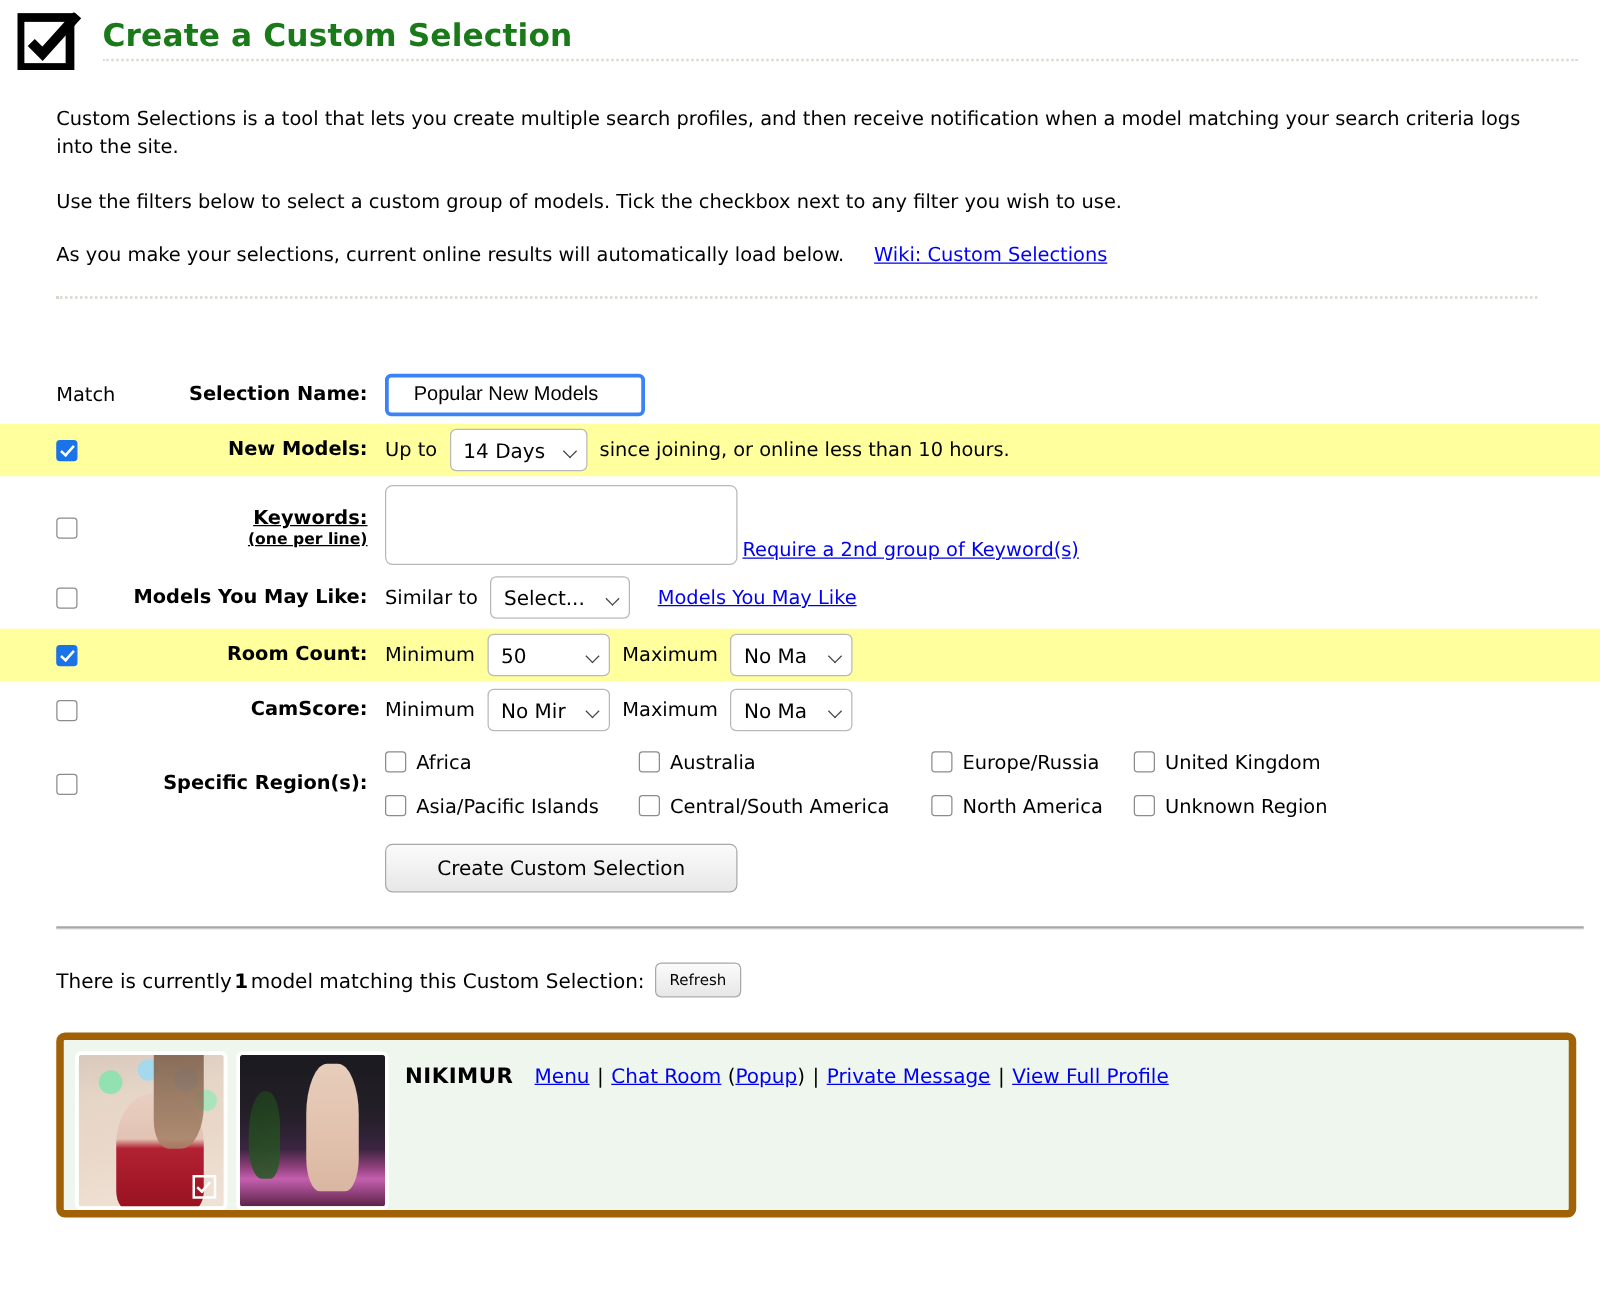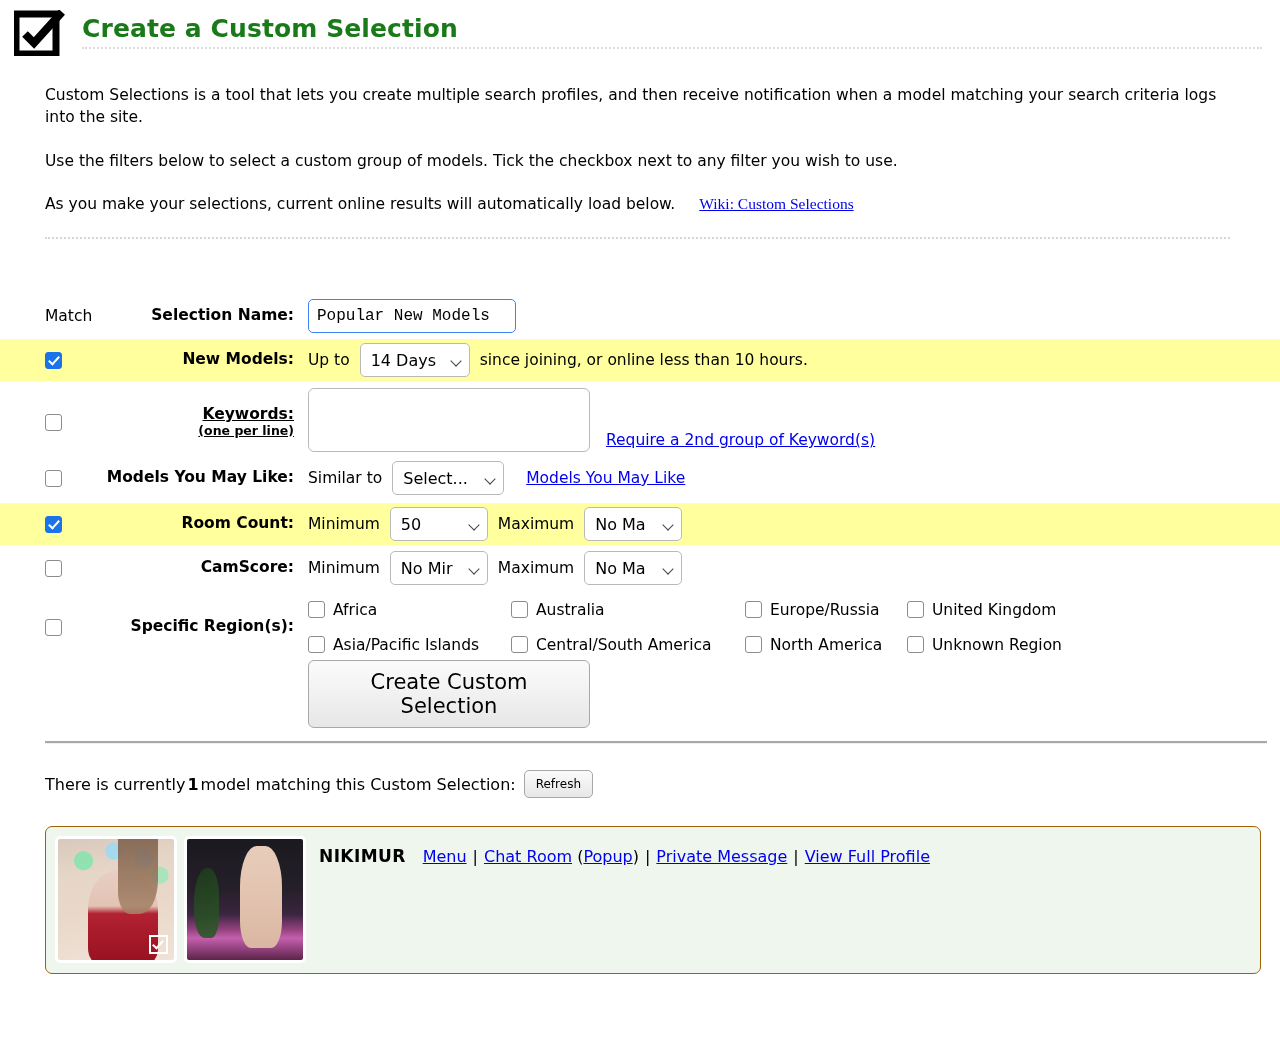--- a/index.html
+++ b/index.html
@@ -55,21 +55,21 @@
   .intro p {
     margin: 0 0 22px 0;
     font-size: 15.5px;
     line-height: 1.42;
   }
   .intro p.tight { margin-bottom: 21px; }
   a.link {
     color: #0000ee;
     text-decoration: underline;
   }
-  .wiki-link { margin-left: 24px; font-size: 15.5px; font-family: Liberation Serif, serif; }
+  .wiki-link { margin-left: 24px; font-size: 15.5px; }
 
   .dotted-rule {
     margin: 4px 0 0 45px;
     width: 1185px;
     border-top: 2px dotted #d9d6cd;
   }
 
   
   .form-area {
     position: relative;
@@ -143,24 +143,24 @@
     top: 1px;
     width: 4px;
     height: 9px;
     border: solid #ffffff;
     border-width: 0 2px 2px 0;
     transform: rotate(42deg);
   }
 
   
   .txt {
-    font-family: Liberation Mono, monospace;
+    font-family: Liberation Sans, sans-serif;
     font-size: 16px;
-    padding: 5px 8px;
-    border: 1px solid #3b82f6;
+    padding: 5px 20px;
+    border: 3px solid #3b82f6;
     border-radius: 5px;
     background: #fff;
     box-sizing: border-box;
     color: #000;
   }
   .name-input { width: 208px; height: 34px; }
   .ta {
     font-family: "DejaVu Sans", "Liberation Sans", sans-serif;
     font-size: 16px;
     width: 282px;
@@ -212,21 +212,21 @@
     grid-template-columns: 203px 234px 162px auto;
     row-gap: 17px;
     align-items: center;
     font-size: 15.5px;
   }
   .region-cell { display: flex; align-items: center; gap: 8px; white-space: nowrap; }
 
   
   .btn {
     font-family: "DejaVu Sans", "Liberation Sans", sans-serif;
-    font-size: 21px;
+    font-size: 16px;
     padding: 9px 16px;
     border: 1px solid #a8a8a8;
     border-radius: 6px;
     background: linear-gradient(#fbfbfb, #e7e7e7);
     color: #000;
     cursor: pointer;
   }
   .btn-create { width: 282px; }
   .btn-refresh { font-size: 12px; padding: 6px 11px; border-radius: 5px; }
 
@@ -243,21 +243,21 @@
     margin: 26px 0 0 45px;
     display: flex;
     align-items: center;
     gap: 8px;
     font-size: 16px;
   }
   .result-card {
     margin: 28px 0 0 45px;
     width: 1216px;
     box-sizing: border-box;
-    border: 1px solid #a16207;
+    border: 6px solid #a16207;
     border-radius: 7px;
     background: #eef6ee;
     padding: 9px;
     display: flex;
     align-items: flex-start;
     gap: 0;
     height: 148px;
   }
   .thumbs { display: flex; gap: 7px; }
   .thumb {
@@ -396,21 +396,21 @@
     <div class="rowline" style="align-items:flex-start;">
       <div class="col-check" style="padding-top:26px;">
         <span class="cb"></span>
       </div>
       <div class="col-label" style="padding-top:18px;text-decoration:underline;">
         <span>Keywords:</span>
         <span class="sub">(one per line)</span>
       </div>
       <div class="col-fields" style="align-items:flex-end;">
         <textarea class="ta" style=""></textarea>
-        <a class="link" style="margin-left:16px;position:relative;top:-3px;" href="#">Require a 2nd group of Keyword(s)</a>
+        <a class="link" style="margin-left:4px;position:relative;top:-3px;" href="#">Require a 2nd group of Keyword(s)</a>
       </div>
     </div>
   </div>
 
   <div class="frow" style="height:42px;margin-top:2px;">
     <div class="rowline">
       <div class="col-check">
         <span class="cb"></span>
       </div>
       <div class="col-label">Models You May Like:</div>

